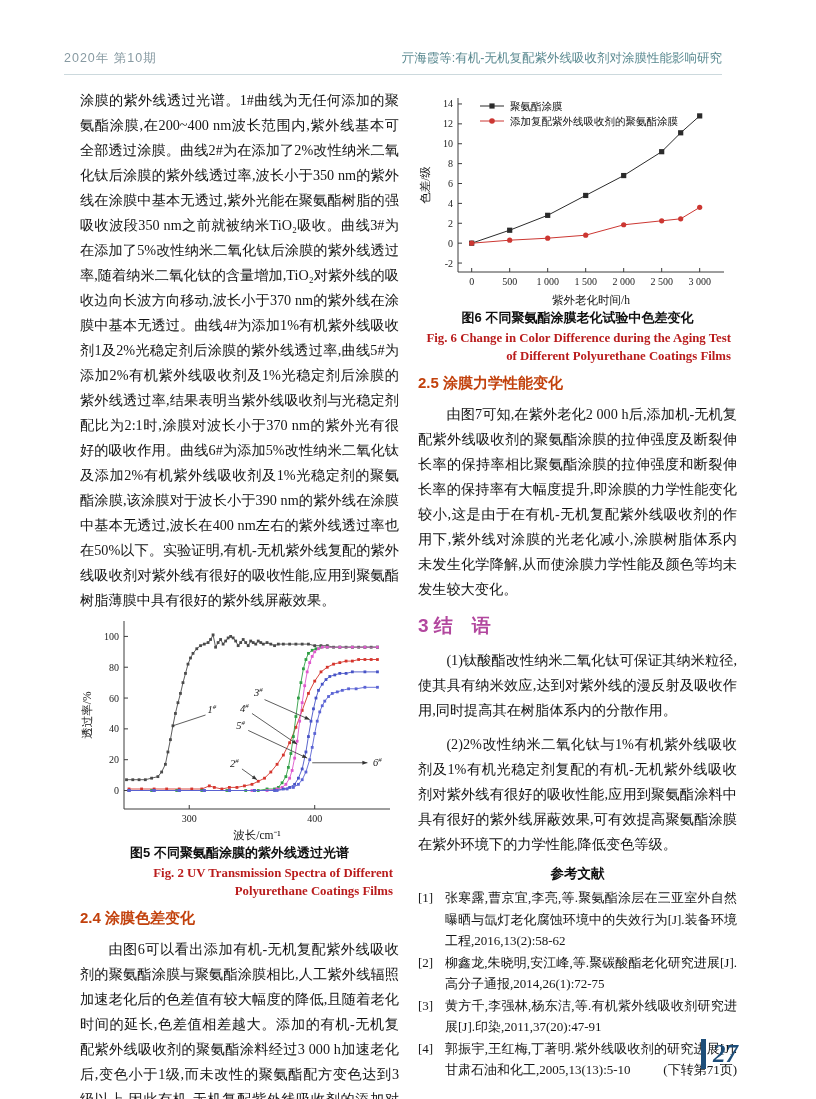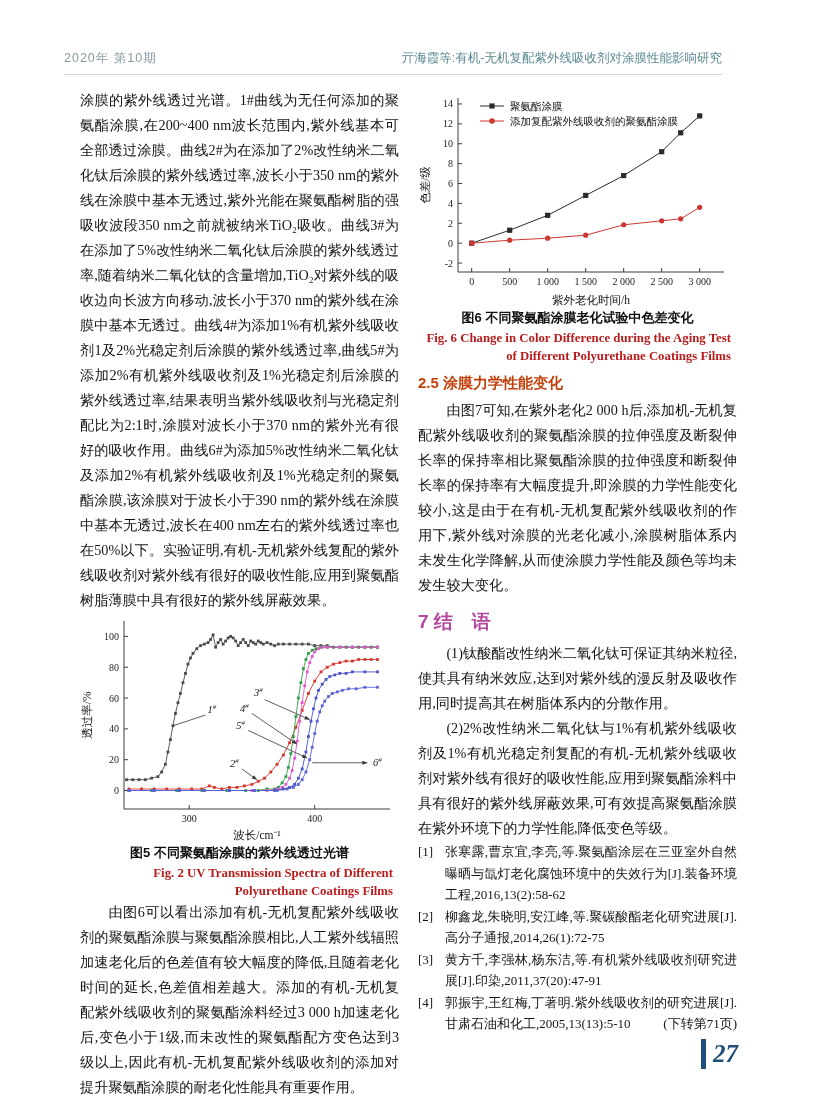--- a/index.html
+++ b/index.html
@@ -9,21 +9,21 @@
   .header{position:absolute;top:50px;left:64px;width:658px;display:flex;
           justify-content:space-between;align-items:flex-end;
           font-family:"Liberation Sans",sans-serif;font-size:12.5px;
           padding-bottom:7px;border-bottom:1px solid #ccd9dd;}
   .h-left{color:#879aa2;letter-spacing:1px;}
   .h-right{color:#58888f;}
   
   .columns{position:absolute;top:88px;left:80px;width:658px;display:flex;gap:19px;}
   .col{width:319px;}
   .body-text{margin:0;font-size:14.2px;line-height:25px;text-align:justify;color:#141414;}
-  .indent{text-indent:2em;}
+  .indent{text-indent:2em;margin-top:9px;}
   .chart{display:block;margin:2px auto 0;}
   .cap-zh{font-family:"Liberation Sans",sans-serif;font-weight:bold;font-size:13px;
           text-align:center;color:#0f0f0f;margin-top:1px;}
   .cap-en{font-weight:bold;font-size:12.8px;line-height:18px;text-align:right;
           color:#b91c1c;margin:2px 6px 0;}
   .sec-h{font-family:"Liberation Sans",sans-serif;font-weight:bold;font-size:15px;
          margin:9px 0 5px;color:#c2410c;}
   .sec3-h{font-family:"Liberation Sans",sans-serif;font-weight:bold;font-size:19px;
           margin:11px 0 6px;color:#b2479e;}
   .refs-h{font-family:"Liberation Sans",sans-serif;font-weight:bold;font-size:13.5px;
@@ -305,20 +305,21 @@
           <text x="160.68867924528303" y="113.78688524590164" text-anchor="middle" font-size="10.5" font-style="italic" fill="#222">5<tspan dy="-4" font-size="7">#</tspan></text>
           <line x1="161.9433962264151" y1="153.9344262295082" x2="177" y2="164.72131147540983" stroke="#333" stroke-width="0.8"></line>
           <polygon points="177.0,164.7 174.1,160.2 171.8,163.4" fill="#333"></polygon>
           <text x="154.41509433962264" y="152.31147540983608" text-anchor="middle" font-size="10.5" font-style="italic" fill="#222">2<tspan dy="-4" font-size="7">#</tspan></text>
           <line x1="232.2075471698113" y1="147.77049180327867" x2="287.41509433962267" y2="147.77049180327867" stroke="#333" stroke-width="0.8"></line>
           <polygon points="287.4,147.8 282.4,145.8 282.4,149.8" fill="#333"></polygon>
           <text x="297.4528301886793" y="150.77049180327867" text-anchor="middle" font-size="10.5" font-style="italic" fill="#222">6<tspan dy="-4" font-size="7">#</tspan></text>
         </svg>
       <div class="cap-zh">图5  不同聚氨酯涂膜的紫外线透过光谱</div>
       <div class="cap-en">Fig. 2  UV Transmission Spectra of Different Polyurethane Coatings Films</div>
+      <h3 class="sec-h">2.4  涂膜色差变化</h3>
       <p class="body-text indent">由图6可以看出添加有机-无机复配紫外线吸收剂的聚氨酯涂膜与聚氨酯涂膜相比,人工紫外线辐照加速老化后的色差值有较大幅度的降低,且随着老化时间的延长,色差值相差越大。添加的有机-无机复配紫外线吸收剂的聚氨酯涂料经过3 000 h加速老化后,变色小于1级,而未改性的聚氨酯配方变色达到3级以上,因此有机-无机复配紫外线吸收剂的添加对提升聚氨酯涂膜的耐老化性能具有重要作用。</p>
     </div>
 
     <div class="col">
       <svg class="chart" width="322" height="218">
           <line x1="40" y1="8" x2="40" y2="182" stroke="#3c3c3c" stroke-width="1"></line>
           <line x1="40" y1="182" x2="306" y2="182" stroke="#3c3c3c" stroke-width="1"></line>
           <line x1="40" y1="173.05142857142857" x2="44" y2="173.05142857142857" stroke="#3c3c3c" stroke-width="1"></line>
           <text x="35" y="176.55142857142857" text-anchor="end" font-size="10" fill="#222">-2</text>
           <line x1="40" y1="153.16571428571427" x2="44" y2="153.16571428571427" stroke="#3c3c3c" stroke-width="1"></line>
@@ -375,23 +376,24 @@
           <rect x="71.4" y="13.4" width="5.2" height="5.2" fill="#2b2b2b"></rect>
           <text x="92" y="19.5" font-size="10.5" fill="#111">聚氨酯涂膜</text>
           <line x1="62" y1="31" x2="86" y2="31" stroke="#cc3732" stroke-width="1"></line>
           <circle cx="74" cy="31" r="2.8" fill="#cc3732"></circle>
           <text x="92" y="34.5" font-size="10.5" fill="#111">添加复配紫外线吸收剂的聚氨酯涂膜</text>
         </svg>
       <div class="cap-zh">图6  不同聚氨酯涂膜老化试验中色差变化</div>
       <div class="cap-en">Fig. 6  Change in Color Difference during the Aging Test of Different Polyurethane Coatings Films</div>
       <h3 class="sec-h">2.5  涂膜力学性能变化</h3>
       <p class="body-text indent">由图7可知,在紫外老化2 000 h后,添加机-无机复配紫外线吸收剂的聚氨酯涂膜的拉伸强度及断裂伸长率的保持率相比聚氨酯涂膜的拉伸强度和断裂伸长率的保持率有大幅度提升,即涂膜的力学性能变化较小,这是由于在有机-无机复配紫外线吸收剂的作用下,紫外线对涂膜的光老化减小,涂膜树脂体系内未发生化学降解,从而使涂膜力学性能及颜色等均未发生较大变化。</p>
-      <h2 class="sec3-h">7  结　语</h2>
+      <h2 class="sec3-h">3  结　语</h2>
       <p class="body-text indent">(1)钛酸酯改性纳米二氧化钛可保证其纳米粒径,使其具有纳米效应,达到对紫外线的漫反射及吸收作用,同时提高其在树脂体系内的分散作用。</p>
       <p class="body-text indent">(2)2%改性纳米二氧化钛与1%有机紫外线吸收剂及1%有机光稳定剂复配的有机-无机紫外线吸收剂对紫外线有很好的吸收性能,应用到聚氨酯涂料中具有很好的紫外线屏蔽效果,可有效提高聚氨酯涂膜在紫外环境下的力学性能,降低变色等级。</p>
+      <div class="refs-h">参考文献</div>
       <div class="ref-row">
         <span class="ref-num">[1]</span>
         <span class="ref-text">张寒露,曹京宜,李亮,等.聚氨酯涂层在三亚室外自然曝晒与氙灯老化腐蚀环境中的失效行为[J].装备环境工程,2016,13(2):58-62</span>
       </div>
       <div class="ref-row">
         <span class="ref-num">[2]</span>
         <span class="ref-text">柳鑫龙,朱晓明,安江峰,等.聚碳酸酯老化研究进展[J].高分子通报,2014,26(1):72-75</span>
       </div>
       <div class="ref-row">
         <span class="ref-num">[3]</span>

